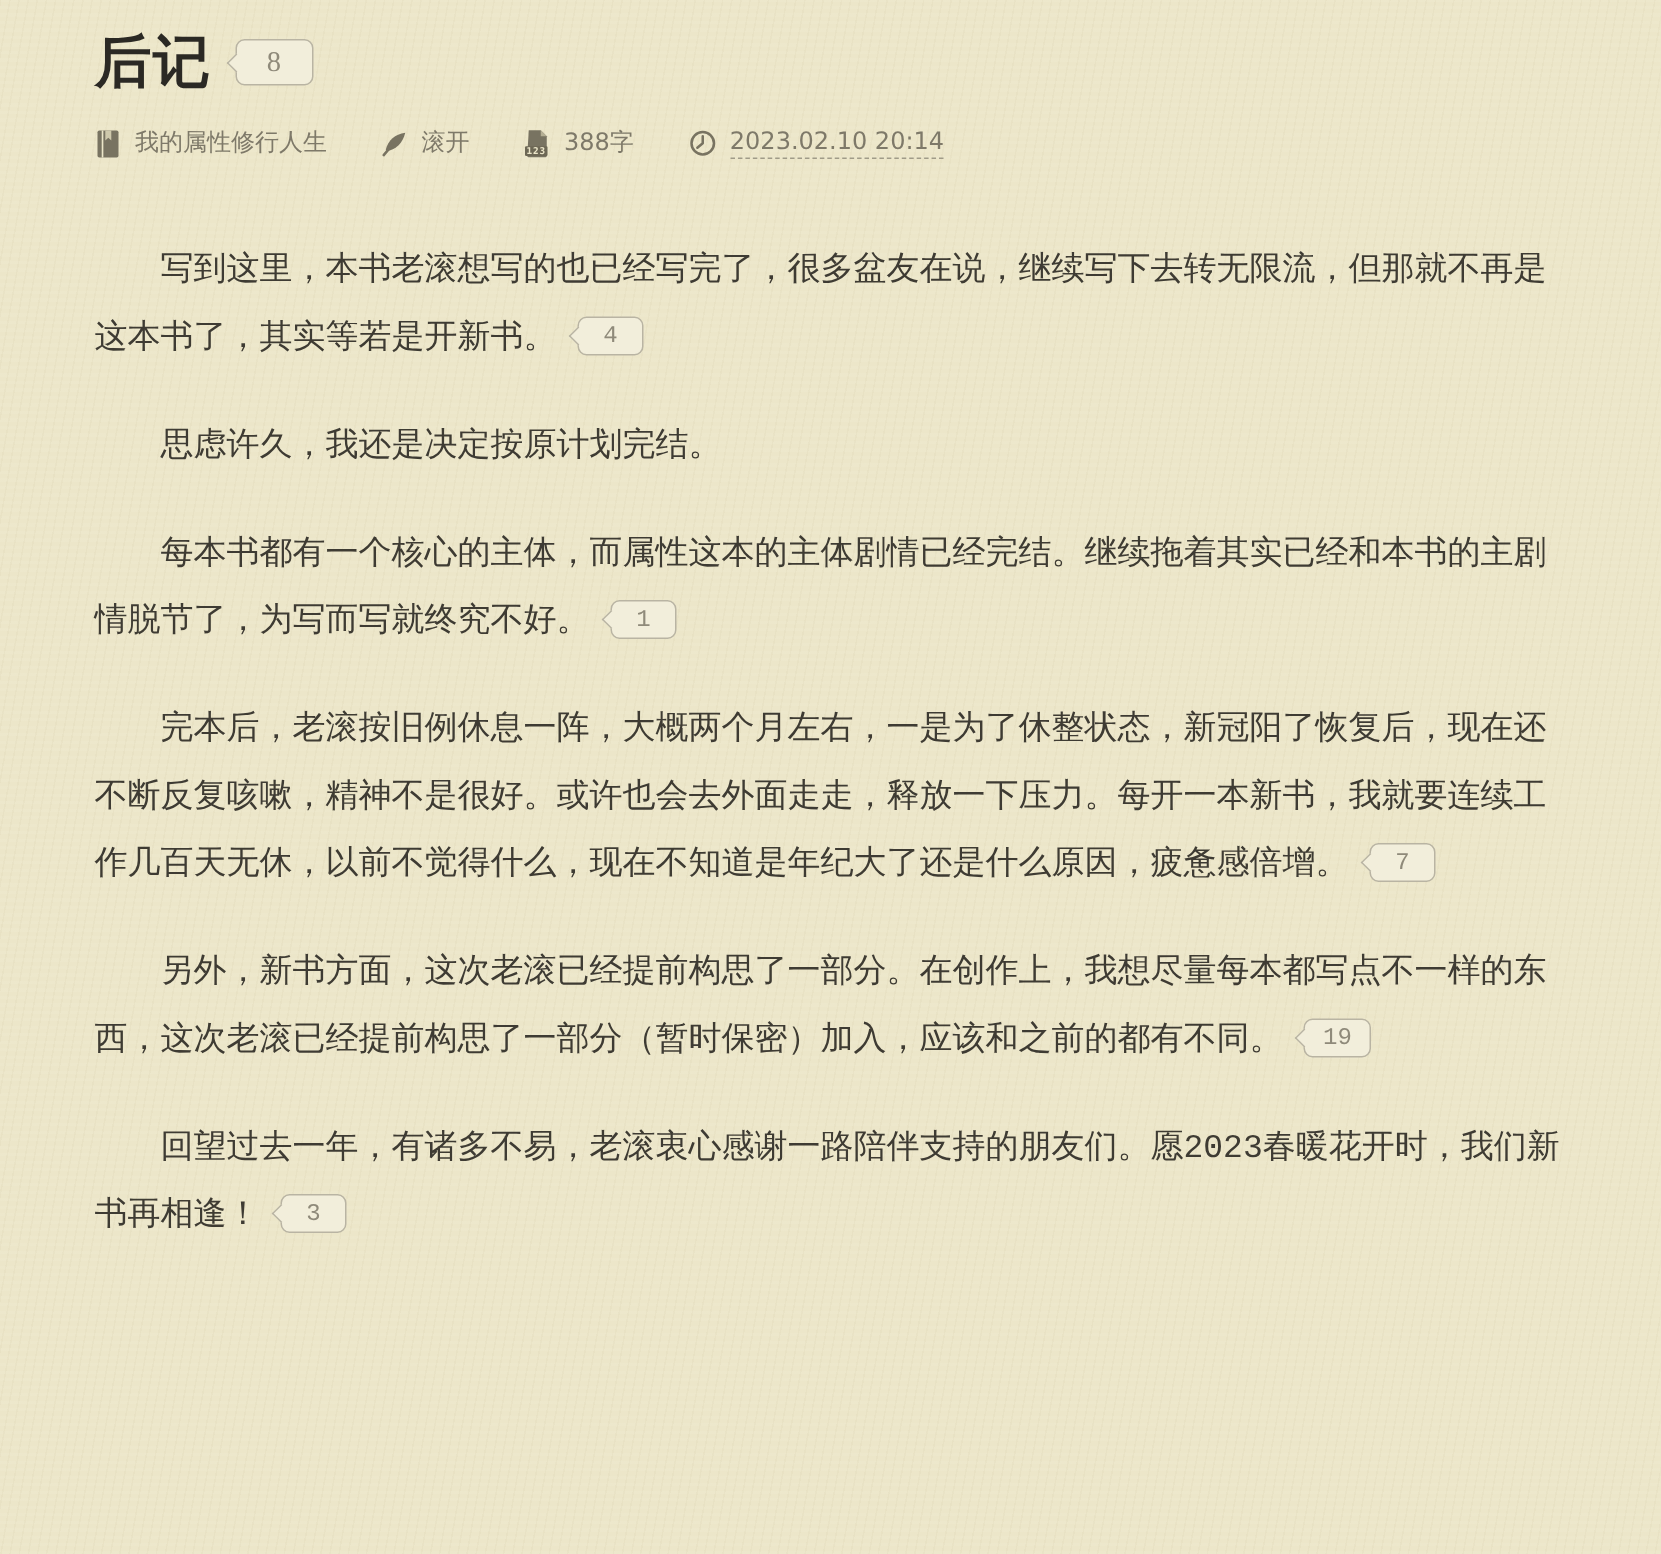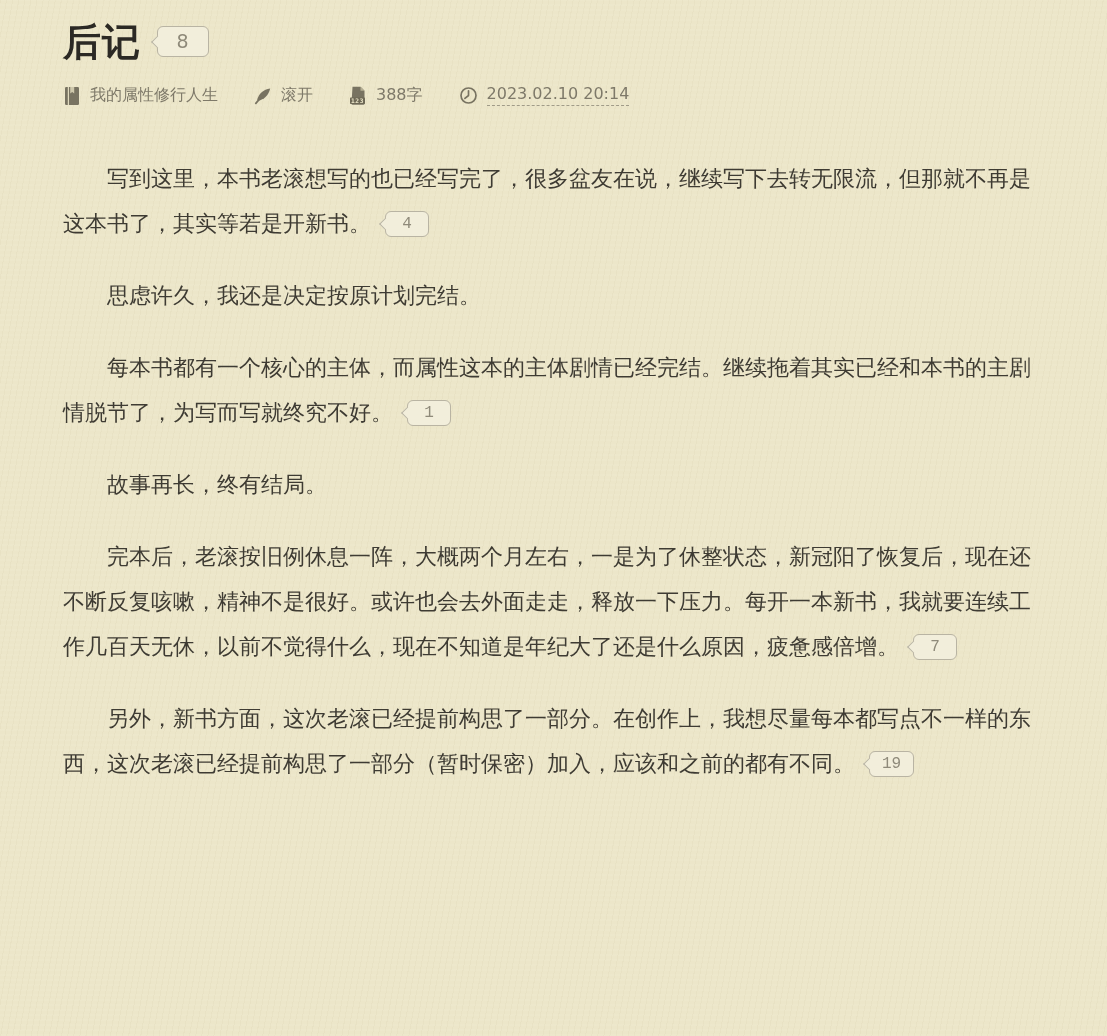--- a/index.html
+++ b/index.html
@@ -12,20 +12,21 @@
     font-family:"DejaVu Sans","Liberation Sans",sans-serif;
     color:#3e3b33;
   }
   .page{padding:20px 62px 30px 63px;}
 
   
   h1.chapter-title{
     margin:0 0 20px 0;
     font-size:38px;line-height:44px;font-weight:700;color:#2b2924;
     letter-spacing:1px;
+    font-family:Liberation Serif, serif;
   }
   .comment-badge{
     position:relative;display:inline-block;box-sizing:border-box;
     min-width:46px;height:27px;line-height:25px;padding:0 12px;
     margin-left:16px;
     border:1px solid #b9b4a3;border-radius:6px;
     background:#f2eedb;color:#8f8a7a;
     font-size:17px;font-weight:400;text-align:center;
     vertical-align:middle;
     cursor:pointer;
@@ -119,21 +120,21 @@
 
   </div>
 
   <div class="content">
   <p><span>写到这里，本书老滚想写的也已经写完了，很多盆友在说，继续写下去转无限流，但那就不再是这本书了，其实等若是开新书。</span><span class="comment-badge"><span>4</span></span></p>
 
   <p><span>思虑许久，我还是决定按原计划完结。</span></p>
 
   <p><span>每本书都有一个核心的主体，而属性这本的主体剧情已经完结。继续拖着其实已经和本书的主剧情脱节了，为写而写就终究不好。</span><span class="comment-badge"><span>1</span></span></p>
 
-  <p><span>故事再长，终有结局。</span></p>
 
   <p><span>完本后，老滚按旧例休息一阵，大概两个月左右，一是为了休整状态，新冠阳了恢复后，现在还不断反复咳嗽，精神不是很好。或许也会去外面走走，释放一下压力。每开一本新书，我就要连续工作几百天无休，以前不觉得什么，现在不知道是年纪大了还是什么原因，疲惫感倍增。</span><span class="comment-badge"><span>7</span></span></p>
 
   <p><span>另外，新书方面，这次老滚已经提前构思了一部分。在创作上，我想尽量每本都写点不一样的东西，这次老滚已经提前构思了一部分（暂时保密）加入，应该和之前的都有不同。</span><span class="comment-badge"><span>19</span></span></p>
 
+  <p><span>回望过去一年，有诸多不易，老滚衷心感谢一路陪伴支持的朋友们。愿2023春暖花开时，我们新书再相逢！</span><span class="comment-badge"><span>3</span></span></p>
 </div>
 
 </div>
 
 </body></html>

